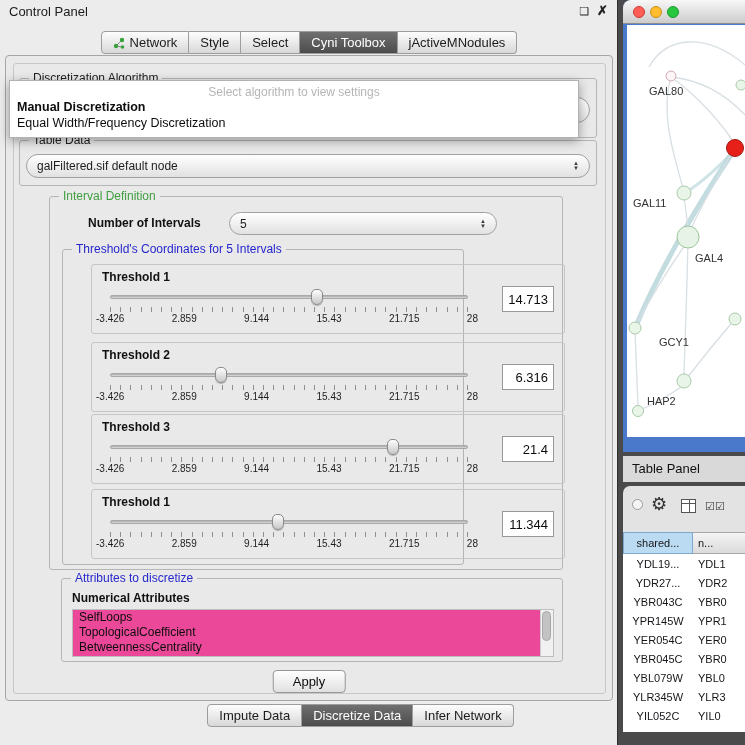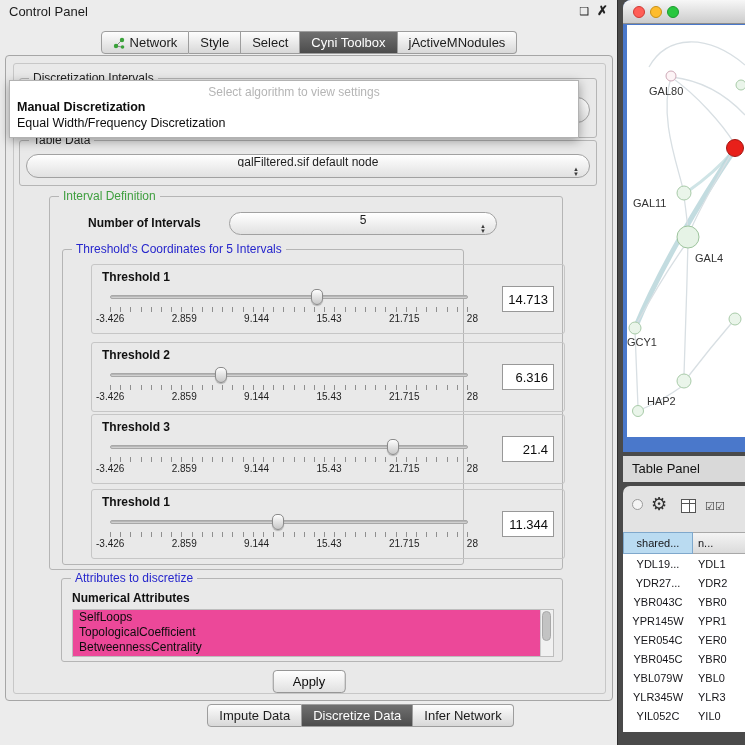--- a/index.html
+++ b/index.html
@@ -28,21 +28,21 @@
             border:1px solid #a6a6a6;border-radius:4px;}
   .inner-panel{position:absolute;left:7px;top:7px;width:593px;height:631px;border:1px solid #c7c7c7;border-radius:3px;}
 
   .group{position:absolute;border:1px solid #b5b5b5;border-radius:3px;}
   .group-title{position:absolute;top:-8px;left:9px;background:#e9e9e9;padding:0 4px;font-size:12px;white-space:nowrap;}
   .group-title.green{color:#3f9f3f;}
   .group-title.blue{color:#2626cc;}
   .group-title.dark{color:#222;}
 
   .combo{position:absolute;display:flex;align-items:center;background:linear-gradient(#ffffff,#e1e1e1);
-         border:1px solid #a1a1a1;border-radius:12px;font-size:12px;color:#1d1d1d;padding:0 10px;flex-direction:column;}
+         border:1px solid #a1a1a1;border-radius:12px;font-size:12px;color:#1d1d1d;padding:0 10px;}
   .combo-text{white-space:nowrap;overflow:hidden;}
   .stepper{margin-left:auto;display:flex;flex-direction:column;align-items:center;font-size:6px;line-height:5px;color:#3a3a3a;padding-left:6px;}
 
   .algo-group{left:13px;top:22px;width:578px;height:60px;}
   .algo-combo{left:6px;right:6px;top:18px;height:26px;border-radius:13px;}
 
   .dropdown{position:absolute;left:3px;top:24px;width:570px;height:58px;background:#fff;
             border:1px solid #b2b2b2;box-shadow:0 3px 10px rgba(0,0,0,.35);z-index:40;}
   .dd-prompt{font-size:12px;color:#b5b5b5;text-align:center;padding-top:4px;}
   .dd-item{font-size:12.5px;color:#0d0d0d;padding:1px 7px;}
@@ -84,21 +84,21 @@
 
   
   .netwin{position:absolute;left:623px;top:0;width:122px;height:452px;background:#4a78cb;border-radius:8px 0 0 0;overflow:hidden;}
   .net-titlebar{position:absolute;left:0;top:0;width:100%;height:24px;background:linear-gradient(#f7f7f7,#cccccc);border-bottom:1px solid #8d8d8d;}
   .tl{position:absolute;top:6px;width:12px;height:12px;border-radius:50%;}
   .tl.red{left:10px;background:#ff5e57;border:1px solid #cf3a34;}
   .tl.yellow{left:27px;background:#febc2e;border:1px solid #c89116;}
   .tl.green{left:44px;background:#29c73f;border:1px solid #1d9a2f;}
   .net-canvas{position:absolute;left:4px;top:25px;width:118px;height:412px;background:#fff;overflow:hidden;}
   .node-label{position:absolute;font-size:11px;color:#333;white-space:nowrap;}
-  .nl0{left:22px;top:60px;} .nl1{left:6px;top:172px;} .nl2{left:68px;top:227px;} .nl3{left:0px;top:311px;} .nl4{left:20px;top:370px;}
+  .nl0{left:22px;top:60px;} .nl1{left:6px;top:172px;} .nl2{left:68px;top:227px;} .nl3{left:0px;top:311px;padding-left:32px;} .nl4{left:20px;top:370px;}
 
   
   .tp-header{position:absolute;left:623px;top:456px;width:122px;height:26px;background:#d9d9d9;
              font-size:13px;color:#111;line-height:26px;padding-left:9px;}
   .tablewin{position:absolute;left:623px;top:486px;width:122px;height:246px;background:#e3e3e3;border-radius:7px 0 0 0;overflow:hidden;}
   .tw-dot{position:absolute;left:9px;top:13px;width:11px;height:11px;border-radius:50%;background:#f4f4f4;border:1px solid #9a9a9a;}
   .tw-gear{position:absolute;left:28px;top:7px;font-size:18px;color:#333;}
   .tw-colicon{position:absolute;left:58px;top:13px;width:15px;height:14px;background:#fff;border:1px solid #555;}
   .tw-colicon span{position:absolute;left:7px;top:0;width:1px;height:100%;background:#555;}
   .tw-colicon i{position:absolute;left:0;top:3px;width:100%;height:1px;background:#555;}
@@ -149,21 +149,21 @@
         </div>
       <div class="tab last">
           <span>jActiveMNodules</span>
         </div>
     </nav>
 
     <div class="main-box">
       <div class="inner-panel"></div>
 
       <div class="group algo-group">
-        <span class="group-title dark">Discretization Intervals</span>
+        <span class="group-title dark">Discretization Algorithm</span>
         <div class="combo algo-combo">
           <span class="stepper">
             <span>▲</span>
             <span>▼</span>
           </span>
         </div>
       </div>
 
       <div class="dropdown">
         <div class="dd-prompt">Select algorithm to view settings</div>

